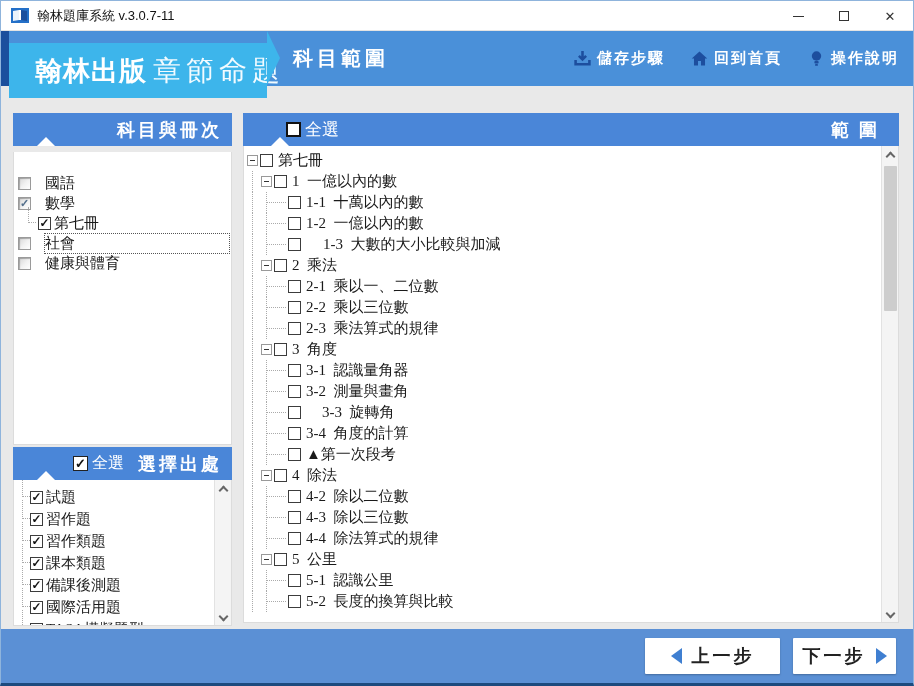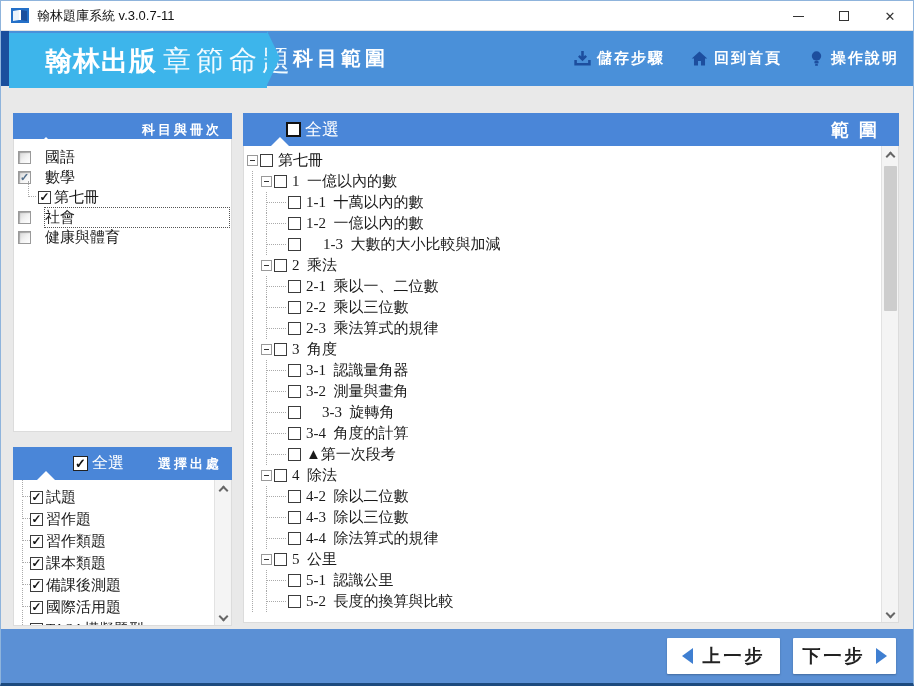--- a/index.html
+++ b/index.html
@@ -14,44 +14,44 @@
   .titletext{ font-size:13px; color:#111; margin-left:8px; }
   .wincontrols{ position:absolute; right:0; top:0; height:30px; display:flex; }
   .winbtn{ width:46px; height:30px; display:flex; align-items:center; justify-content:center; cursor:pointer; }
   .glyph-min{ width:11px; height:1px; background:#333; }
   .glyph-max{ width:10px; height:10px; border:1px solid #333; }
   .glyph-close{ font-size:13px; color:#333; line-height:1; }
 
   
   .header{ position:absolute; top:30px; left:0; right:0; height:55px; background:#4a90d9; }
   .header-darkcap{ position:absolute; left:0; top:0; width:8px; height:55px; background:#1b4f9d; }
-  .logo{ position:absolute; left:8px; top:2px; height:55px; width:258px; background:#3db5eb;
-         display:flex; align-items:center; padding-left:36px; white-space:nowrap; }
+  .logo{ position:absolute; left:8px; top:12px; height:55px; width:258px; background:#3db5eb;
+         display:flex; align-items:center; padding-left:26px; white-space:nowrap; }
   .logo-arrow{ position:absolute; left:266px; top:0; width:0; height:0;
                border-top:27.5px solid transparent; border-bottom:27.5px solid transparent;
                border-left:13px solid #3db5eb; }
   .brand{ font-size:27px; font-weight:bold; color:#fff; letter-spacing:1px; }
   .brand-tagline{ font-size:28px; font-weight:300; color:#f2fbff; letter-spacing:5px; margin-left:6px; }
   .header-tab{ position:absolute; left:292px; top:0; height:55px; display:flex; align-items:center;
                font-size:20px; font-weight:bold; color:#fff; letter-spacing:4px; }
   .header-actions{ position:absolute; right:14px; top:0; height:55px; display:flex; align-items:center; gap:26px; }
   .h-action{ display:flex; align-items:center; gap:6px; cursor:pointer; }
   .h-action span{ font-size:15px; font-weight:bold; color:#fff; letter-spacing:2px; }
 
   
   .panel-header{ position:absolute; height:33px; background:#4a86d8; display:flex; align-items:center; }
   .notch{ position:absolute; bottom:0; width:0; height:0;
           border-left:9px solid transparent; border-right:9px solid transparent;
           border-bottom:9px solid #ffffff; }
-  .panel-title{ font-size:13px; font-weight:bold; color:#fff; letter-spacing:3px; }
+  .panel-title{ font-size:18px; font-weight:bold; color:#fff; letter-spacing:3px; }
   .panel-body{ position:absolute; background:#fff; border:1px solid #dcdcdc; border-top:none; overflow:hidden; }
 
   
   #subject-header{ left:12px; top:112px; width:219px; justify-content:flex-end; padding-right:10px; }
-  #subject-body{ left:12px; top:138px; width:219px; height:293px; padding-top:8px;
+  #subject-body{ left:12px; top:151px; width:219px; height:293px; padding-top:21px;
                  font-family:Liberation Serif, serif; }
   .s-row{ position:relative; height:20px; display:flex; align-items:center; font-size:15px; color:#1a1a1a; cursor:pointer;}
   .s-row .cb3d{ margin-left:4px; }
   .s-row.lvl1{ padding-left:24px; }
   .s-row .slabel{ margin-left:14px; }
   .s-row.lvl1 .slabel{ margin-left:3px; }
   .s-row .slabel.focused{ outline:1px dotted #555; flex:1; margin-right:2px; }
   .tree-elbow{ position:absolute; left:14px; top:-6px; width:8px; height:16px;
                border-left:1px dotted #aaa; border-bottom:1px dotted #aaa; }
 
@@ -103,21 +103,21 @@
   .expander::after{ content:""; position:absolute; left:2px; top:4px; width:5px; height:1px; background:#333; }
   .t-cb{ position:absolute; top:4px; width:13px; height:13px; background:#fff; border:1px solid #3c3c3c; cursor:pointer;}
   .t-label{ position:absolute; top:1px; white-space:nowrap; cursor:pointer; }
 
   
   .footer{ position:absolute; left:0; right:0; bottom:0; height:54px; background:#5b90d5; }
   .stepbtn{ position:absolute; top:9px; height:36px; background:#fff; border:none; border-radius:1px;
             display:flex; align-items:center; justify-content:center; gap:10px;
             font-size:18px; font-weight:bold; color:#222; letter-spacing:3px; cursor:pointer;
             box-shadow:0 1px 2px rgba(0,0,0,.25); }
-  #btn-prev{ right:133px; width:113px; }
+  #btn-prev{ right:133px; width:135px; }
   #btn-next{ right:17px; width:103px; }
   .tri-left{ width:0; height:0; border-top:8px solid transparent; border-bottom:8px solid transparent;
              border-right:11px solid #3f7fd1; }
   .tri-right{ width:0; height:0; border-top:8px solid transparent; border-bottom:8px solid transparent;
               border-left:11px solid #3f7fd1; }
 </style>
 </head>
 <body>
 
 <div class="window">

